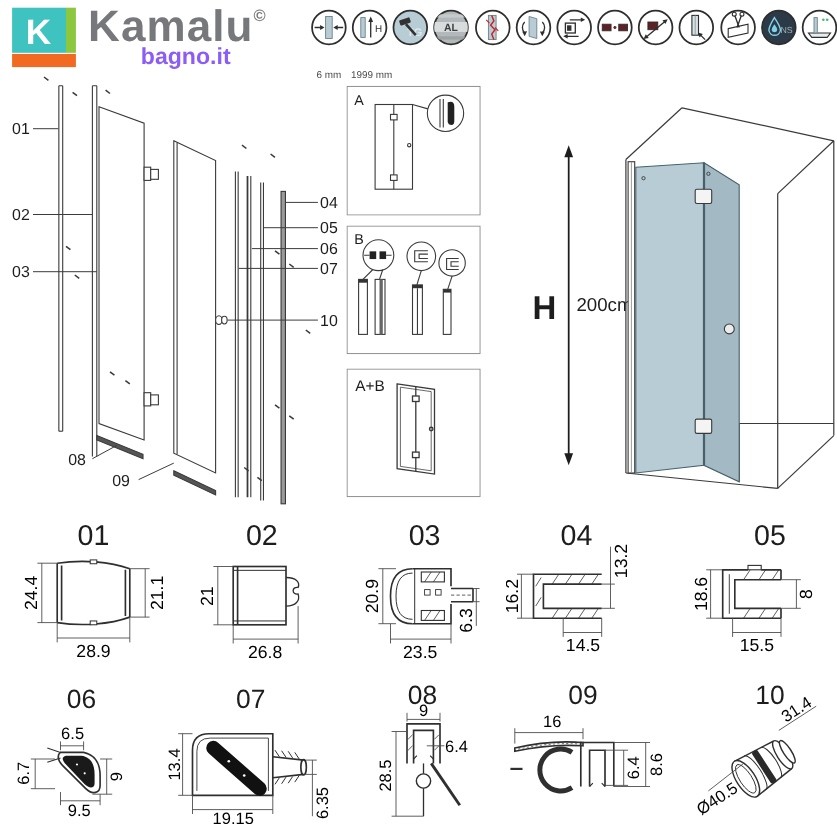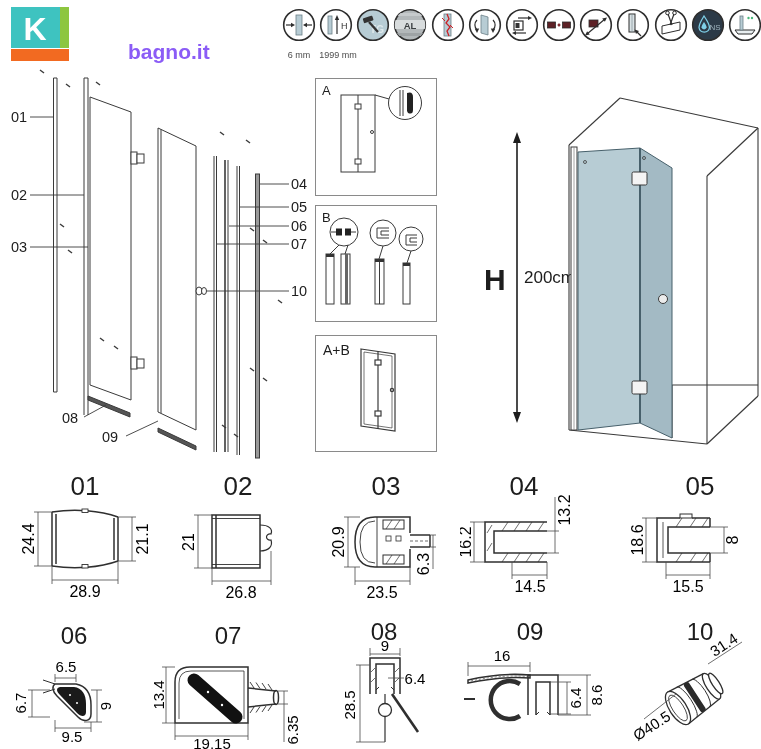--- a/index.html
+++ b/index.html
@@ -9,39 +9,40 @@
   .abs{position:absolute;}
   
   #logo{left:10px;top:6px;width:240px;height:60px;}
   #logo-k{position:absolute;left:0;top:0;width:62px;height:56px;}
   #brand{position:absolute;left:70px;top:-4px;font-size:40px;font-weight:bold;color:#77787b;letter-spacing:1px;}
   #brand sup{font-size:15px;font-weight:bold;vertical-align:18px;}
   #brand-sub{position:absolute;left:118px;top:34px;font-size:21px;font-weight:bold;color:#8b5cf6;}
   
   #icons{left:282px;top:8px;width:480px;height:48px;display:flex;justify-content:space-between;}
   .ico{width:34px;text-align:center;}
-  .ico .lbl{display:block;font-size:9px;color:#4c4c4c;margin-top:4px;white-space:nowrap;}
+  .ico .lbl{display:block;font-size:9px;color:#4c4c4c;margin-top:16px;white-space:nowrap;}
   .dim{stroke:#4a4a4a;stroke-width:0.8;}
   .shape{stroke:#2f2f2f;stroke-width:1.5;fill:none;}
   .dimtxt{font-size:16px;fill:#000;}
   .titletxt{font-size:26px;fill:#1d1d1d;}
   .boxframe{fill:none;stroke:#8a8a8a;stroke-width:1;}
 </style>
 </head>
 <body>
 
 <div id="stage">
 
   <div class="abs" id="logo">
     <svg id="logo-k" viewBox="0 0 62 56">
       <rect x="1" y="1" width="49" height="41" fill="#3ec3c0"></rect>
       <rect x="50" y="1" width="9" height="41" fill="#8dc63f"></rect>
       <rect x="1" y="43" width="58" height="12" fill="#f26a21"></rect>
       <text x="25" y="34" text-anchor="middle" font-size="32" font-weight="bold" fill="#ffffff">K</text>
     </svg>
+    <div id="brand"><span>Kamalu</span><sup>©</sup></div>
     <div id="brand-sub">bagno.it</div>
   </div>
 
   <div class="abs" id="icons">
     <div class="ico">
       <svg width="34" height="34" viewBox="0 0 34 34">
         <circle cx="17" cy="17" r="15.3" fill="#fff" stroke="#2e2e2e" stroke-width="1.6"></circle>
         <rect x="14" y="7" width="6" height="20" fill="#b7ccd4" stroke="#6b7f87" stroke-width="0.8"></rect>
         <line x1="4" y1="17" x2="11" y2="17" stroke="#2e2e2e" stroke-width="1.2"></line>
         <polygon points="13,17 9,14.8 9,19.2" fill="#2e2e2e"></polygon>

